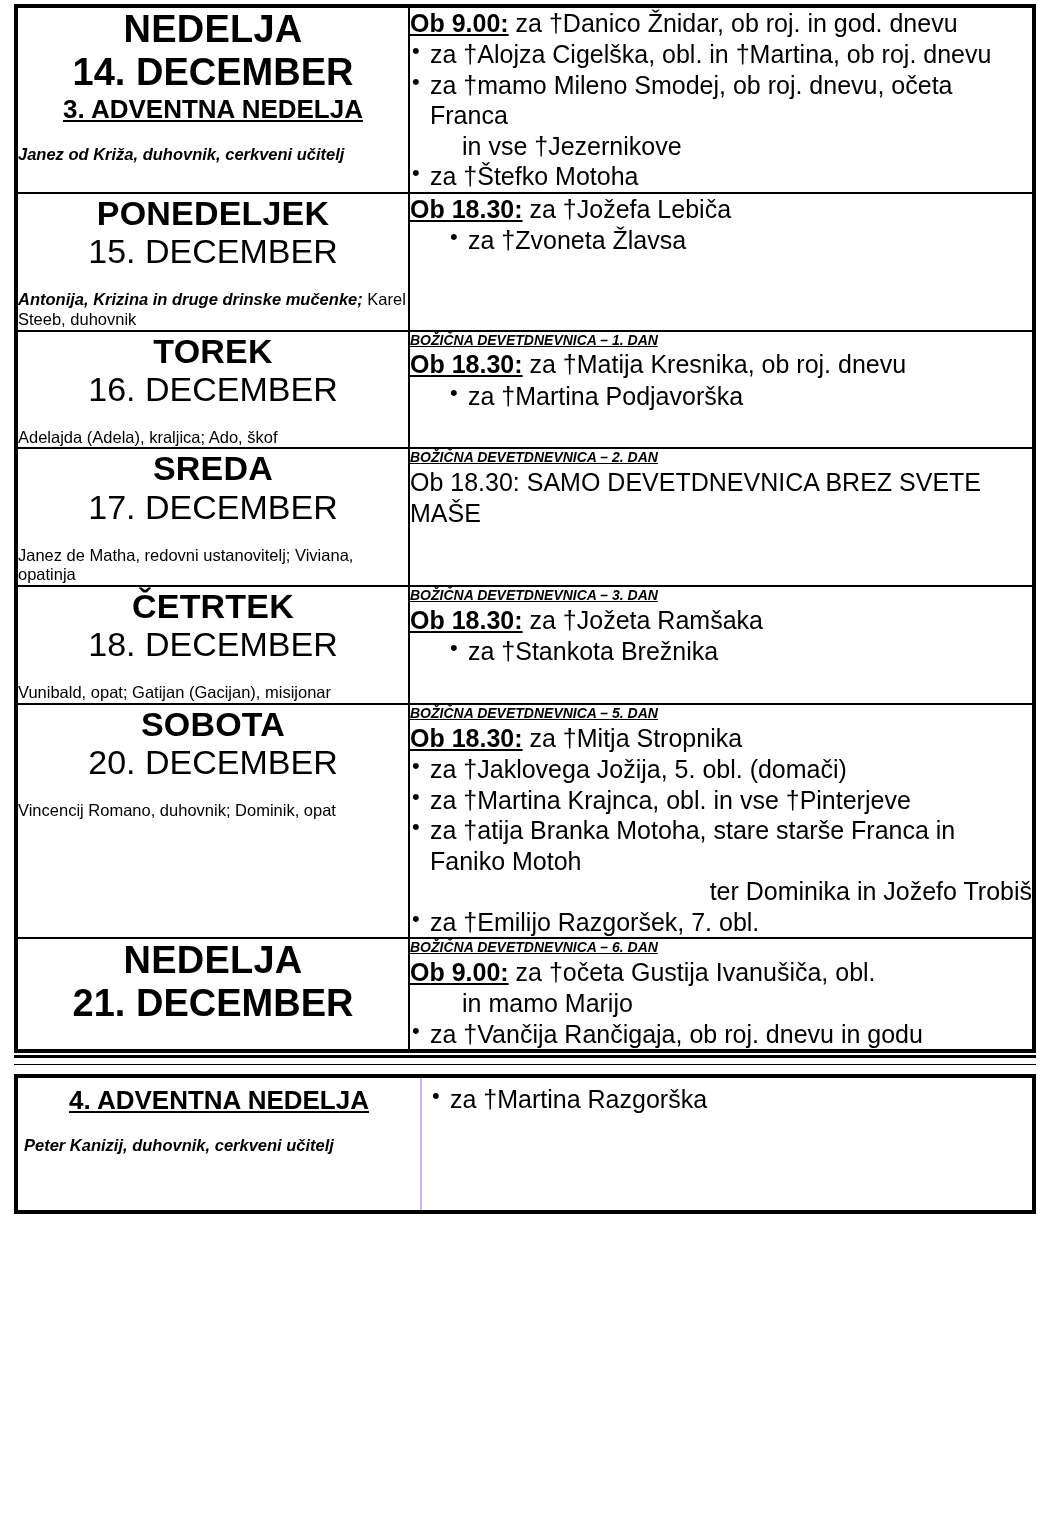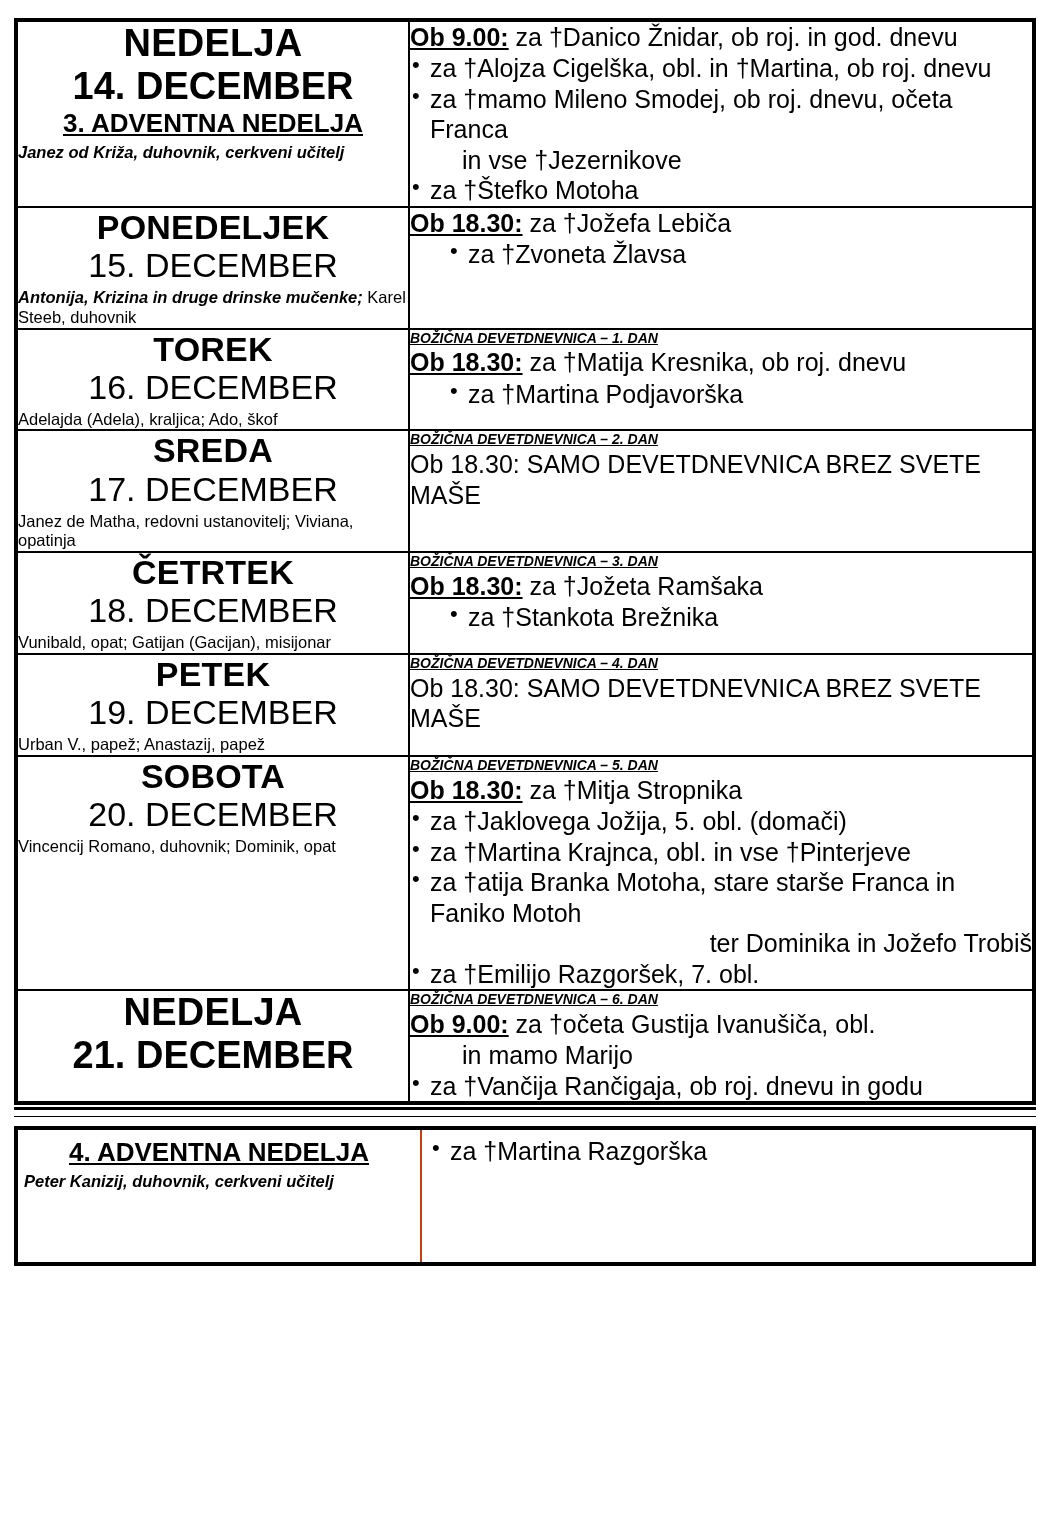--- a/index.html
+++ b/index.html
@@ -12,21 +12,21 @@
     height: 1533px;
     font-family: "Liberation Sans", sans-serif;
     color: #000000;
     overflow: hidden;
   }
   .page {
     position: relative;
     width: 1051px;
     height: 1218px;
     box-sizing: border-box;
-    padding: 18px 14px 0 14px;
+    padding: 4px 14px 0 14px;
   }
   table.schedule {
     width: 1022px;
     border-collapse: collapse;
     table-layout: fixed;
     border: 4px solid #000;
   }
   table.schedule td {
     border: 2px solid #000;
     vertical-align: top;
@@ -65,21 +65,21 @@
     font-size: 26px;
     font-weight: bold;
     text-decoration: underline;
     line-height: 1.15;
     margin-top: 2px;
   }
   .saints {
     font-size: 16.5px;
     line-height: 1.2;
     text-align: left;
-    margin-top: 4px;
+    margin-top: 20px;
   }
   .saints .it {
     font-style: italic;
     font-weight: bold;
   }
   .devet {
     font-size: 14px;
     font-style: italic;
     font-weight: bold;
     text-decoration: underline;
@@ -138,21 +138,21 @@
     line-height: 1.22;
   }
   table.second {
     width: 1022px;
     border-collapse: collapse;
     table-layout: fixed;
     border: 4px solid #000;
     margin-top: 9px;
   }
   table.second td {
-    border: 2px solid #c2410c;
+    border: 2px solid #c4b5fd;
     vertical-align: top;
     padding: 0;
   }
   table.second td.daycell {
     padding: 6px 6px 6px 6px;
   }
   table.second td.masscell {
     padding: 6px 6px 6px 8px;
   }
   .sep-strip {
@@ -240,31 +240,20 @@
         </td>
         <td class="masscell">
           <div class="devet">BOŽIČNA DEVETDNEVNICA – 3. DAN</div>
           <div class="masstime"><span class="u">Ob 18.30:</span> <span>za †Jožeta Ramšaka</span></div>
           <ul class="masslist">
             <li class="indent">za †Stankota Brežnika</li>
           </ul>
         </td>
       </tr>
 
-      <tr>
-        <td class="daycell">
-          <div class="dayname">PETEK</div>
-          <div class="datename">19. DECEMBER</div>
-          <div class="saints"><span>Urban V., papež; Anastazij, papež</span></div>
-        </td>
-        <td class="masscell">
-          <div class="devet">BOŽIČNA DEVETDNEVNICA – 4. DAN</div>
-          <div class="caps"><span class="u">Ob 18.30:</span> <span>SAMO DEVETDNEVNICA BREZ SVETE MAŠE</span></div>
-        </td>
-      </tr>
 
       <tr>
         <td class="daycell">
           <div class="dayname">SOBOTA</div>
           <div class="datename">20. DECEMBER</div>
           <div class="saints"><span>Vincencij Romano, duhovnik; Dominik, opat</span></div>
         </td>
         <td class="masscell">
           <div class="devet">BOŽIČNA DEVETDNEVNICA – 5. DAN</div>
           <div class="masstime"><span class="u">Ob 18.30:</span> <span>za †Mitja Stropnika</span></div>

